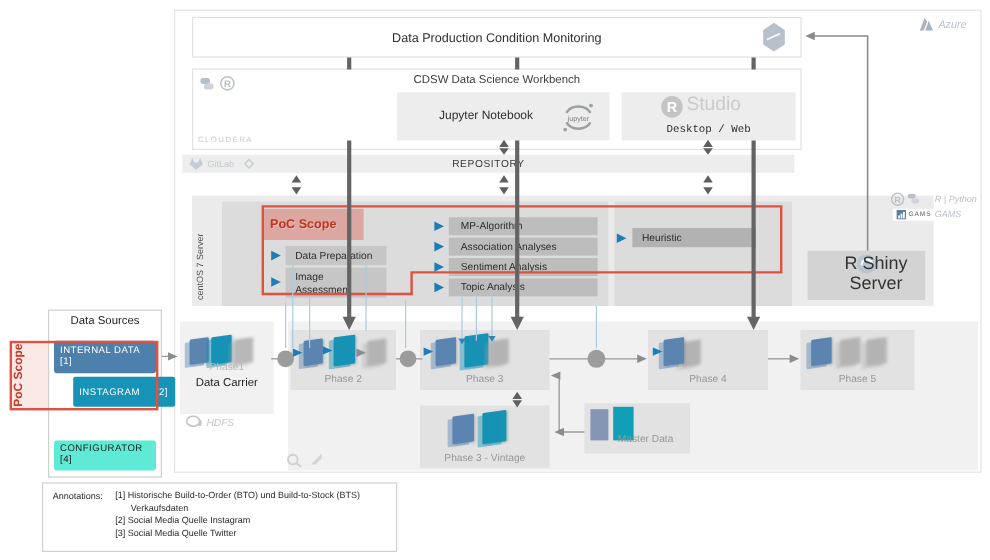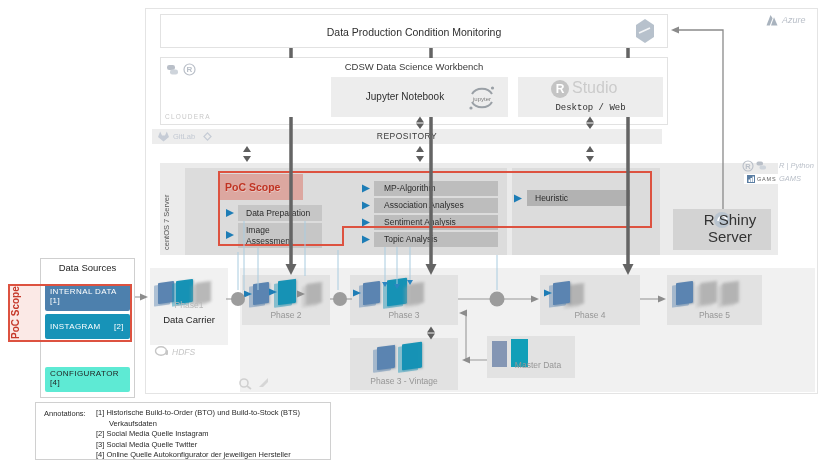--- a/index.html
+++ b/index.html
@@ -149,21 +149,21 @@
     <div class="abs center" style="left:16px;right:0;bottom:5px;font-size:15px;color:#333;">R Shiny Server</div>
   </div>
 
   <div class="abs" style="left:40px;top:258px;width:95px;height:140px;background:#fff;border:1px solid #cfcfcf;"></div>
   <div class="abs center" style="left:40px;top:262px;width:95px;font-size:9.5px;color:#1e1e1e;">Data Sources</div>
 
   <div class="abs srcbtn" style="top:284px;height:27px;background:#4d80ad;color:#fff;padding:3px 0 0 5px;">
     <span>INTERNAL DATA</span>
     <span class="l2">[1]</span>
   </div>
-  <div class="abs srcbtn" style="top:314px;height:25px;background:#1793b8;color:#fff;display:flex;justify-content:space-between;align-items:center;padding:0 6px 0 5px;">
+  <div class="abs srcbtn" style="top:314px;height:25px;background:#1793b8;color:#fff;display:flex;justify-content:space-between;align-items:center;padding:0 6px 0 5px;margin-left:16px;">
     <span>INSTAGRAM</span>
     <span>[2]</span>
   </div>
   <div class="abs srcbtn" style="top:367px;height:25px;background:#5eead4;color:#1f1f1f;padding:2px 0 0 5px;">
     <span>CONFIGURATOR</span>
     <span class="l2">[4]</span>
   </div>
 
   <div class="abs" style="left:8px;top:284px;width:124px;height:58px;border:2px solid #dd5240;z-index:40;"></div>
   <div class="abs" style="left:10px;top:286px;width:30px;height:54px;background:rgba(221,82,64,.13);z-index:41;">
@@ -232,21 +232,20 @@
   <svg class="abs" style="left:258px;top:376px;" width="12" height="12" viewBox="0 0 12 12">
     <path d="M1,11 L10,2 L10,6 L5,11 Z" fill="#d6d6d6"></path>
   </svg>
 
   <div class="abs" style="left:35px;top:402px;width:296px;height:58px;background:#fff;border:1px solid #d0d0d0;">
     <div class="abs ann" style="left:8px;top:6px;">Annotations:</div>
     <div class="abs" style="left:60px;top:5px;width:228px;">
       <div class="ann hang">[1] Historische Build-to-Order (BTO) und Build-to-Stock (BTS) Verkaufsdaten</div>
       <div class="ann hang">[2] Social Media Quelle Instagram</div>
       <div class="ann hang">[3] Social Media Quelle Twitter</div>
-      <div class="ann hang">[4] Online Quelle Autokonfigurator der jeweiligen Hersteller</div>
     </div>
   </div>
 
   <svg id="overlay" width="825" height="467" viewBox="0 0 825 467">
 
     <polygon points="219,172 651,172 651,227 343,227 343,245 219,245" fill="none" stroke="#dd5240" stroke-width="2"></polygon>
 
     <g stroke="#646464" stroke-width="3.5">
       <path d="M291,48 V58 M291,117 V265"></path>
       <path d="M431,48 V58 M431,117 V265"></path>

